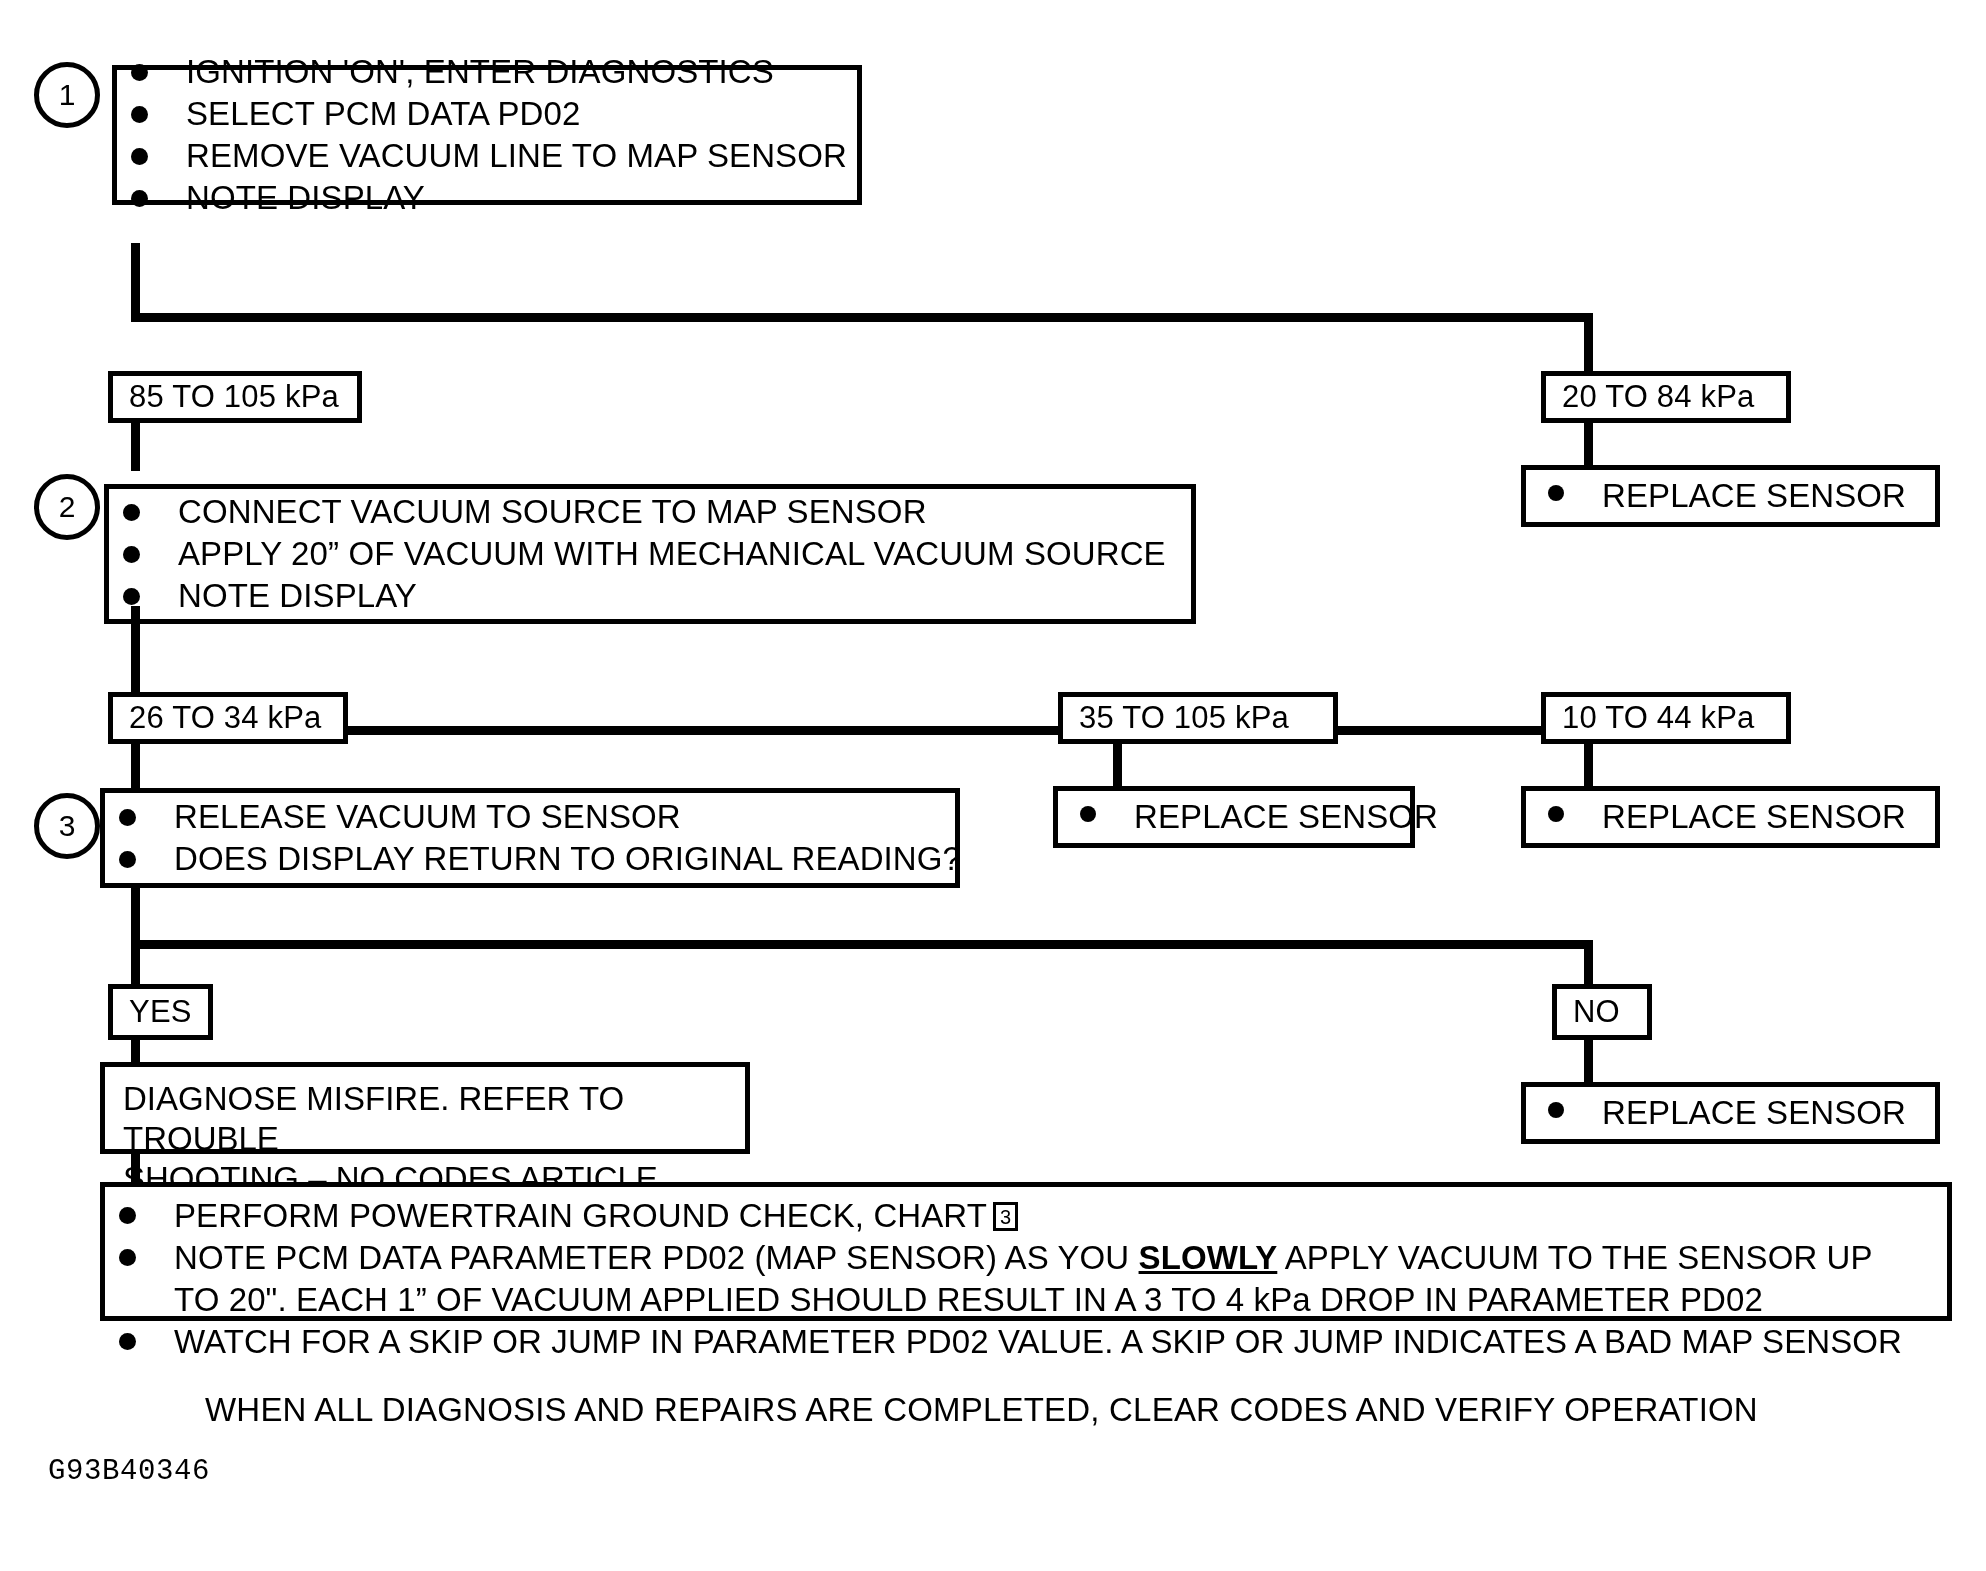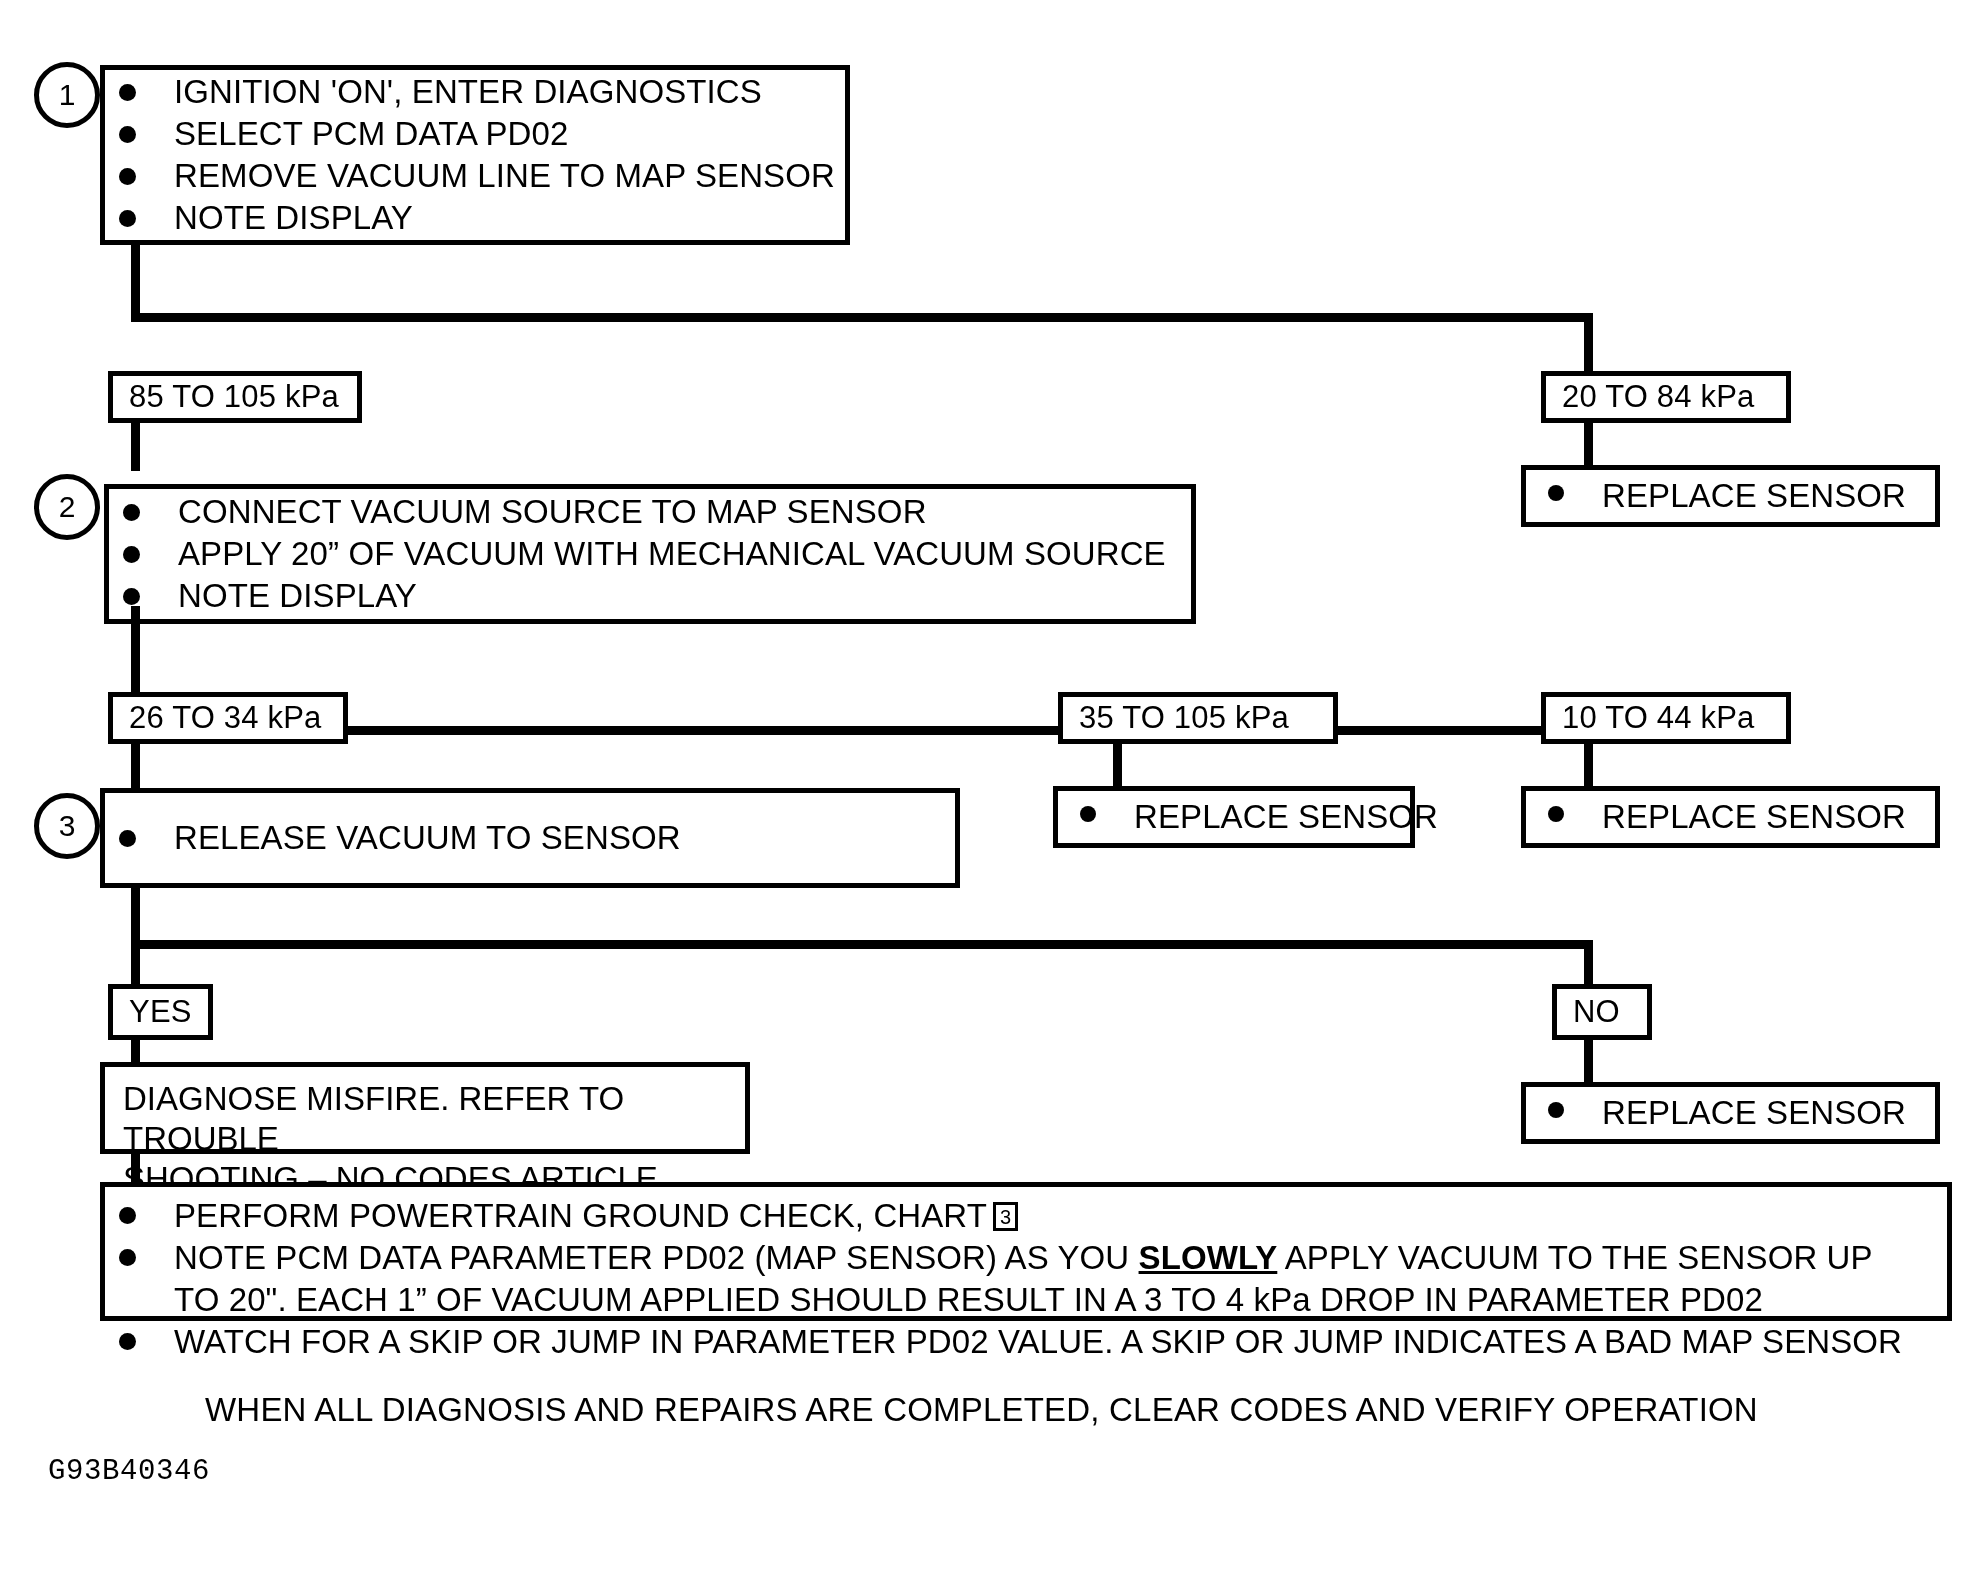--- a/index.html
+++ b/index.html
@@ -124,21 +124,21 @@
 </style>
 </head>
 <body>
 
 <div id="canvas">
 
   <div class="step-circle" style="left:34px; top:62px;">
     <span>1</span>
   </div>
 
-  <div class="box" style="left:100px; top:65px; width:750px; height:180px;">
+  <div class="box" style="left:112px; top:65px; width:750px; height:140px;">
     <div class="bullet-row">
       <span class="bullet"></span>
       <span class="btext">IGNITION 'ON', ENTER DIAGNOSTICS</span>
     </div>
     <div class="bullet-row">
       <span class="bullet"></span>
       <span class="btext">SELECT PCM DATA PD02</span>
     </div>
     <div class="bullet-row">
       <span class="bullet"></span>
@@ -226,20 +226,24 @@
   </div>
 
   <div class="step-circle" style="left:34px; top:793px;">
     <span>3</span>
   </div>
 
   <div class="box" style="left:100px; top:788px; width:860px; height:100px;">
     <div class="bullet-row">
       <span class="bullet"></span>
       <span class="btext">RELEASE VACUUM TO SENSOR</span>
+    </div>
+    <div class="bullet-row">
+      <span class="bullet"></span>
+      <span class="btext">DOES DISPLAY RETURN TO ORIGINAL READING?</span>
     </div>
   </div>
 
   <div class="vline" style="left:131px; top:886px; height:100px;"></div>
   <div class="hline" style="left:131px; top:940px; width:1462px;"></div>
   <div class="vline" style="left:1584px; top:940px; height:46px;"></div>
 
   <div class="label-box" style="left:108px; top:984px; width:105px; height:56px; justify-content:flex-start;">
     <span>YES</span>
   </div>

